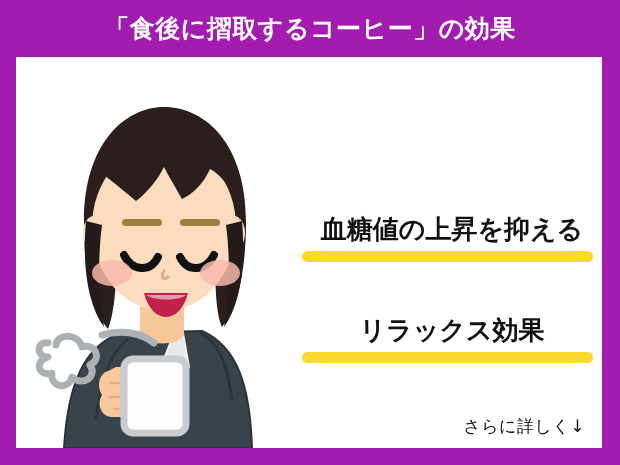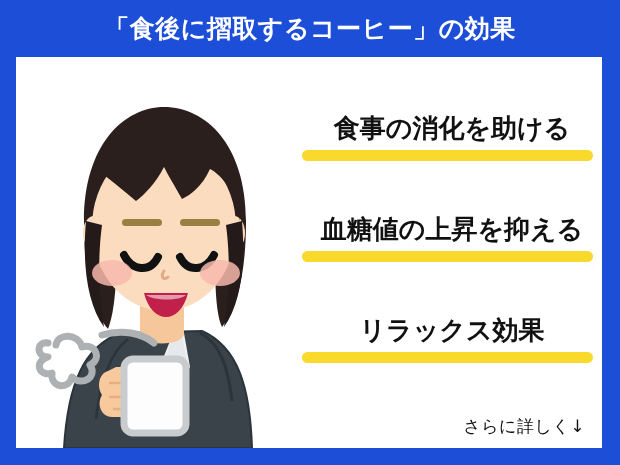--- a/index.html
+++ b/index.html
@@ -12,21 +12,21 @@
     height: 465px;
     overflow: hidden;
     font-family: "DejaVu Sans", "Liberation Sans", sans-serif;
   }
 
   
   .poster {
     position: relative;
     width: 620px;
     height: 465px;
-    background: #1d4ed8;
+    background: #a21caf;
     box-sizing: border-box;
   }
 
   
   .title-bar {
     position: absolute;
     left: 0;
     top: 0;
     width: 620px;
     height: 57px;
@@ -178,24 +178,20 @@
           <path d="M24 272 C12 270 12 286 24 286 C10 290 14 306 28 302
                    C26 316 44 320 48 306 C58 316 74 306 66 294
                    C78 288 72 272 58 276 C54 262 34 262 32 274"></path>
           <path d="M78 264 C98 258 118 262 130 272"></path>
         </g>
       </svg>
     </div>
 
     <div class="effects">
 
-      <div class="effect effect-1">
-        <div class="effect-label">食事の消化を助ける</div>
-        <div class="effect-underline"></div>
-      </div>
 
       <div class="effect effect-3">
         <div class="effect-label">リラックス効果</div>
         <div class="effect-underline"></div>
       </div>
 
       <div class="effect effect-2">
         <div class="effect-label">血糖値の上昇を抑える</div>
         <div class="effect-underline"></div>
       </div>

